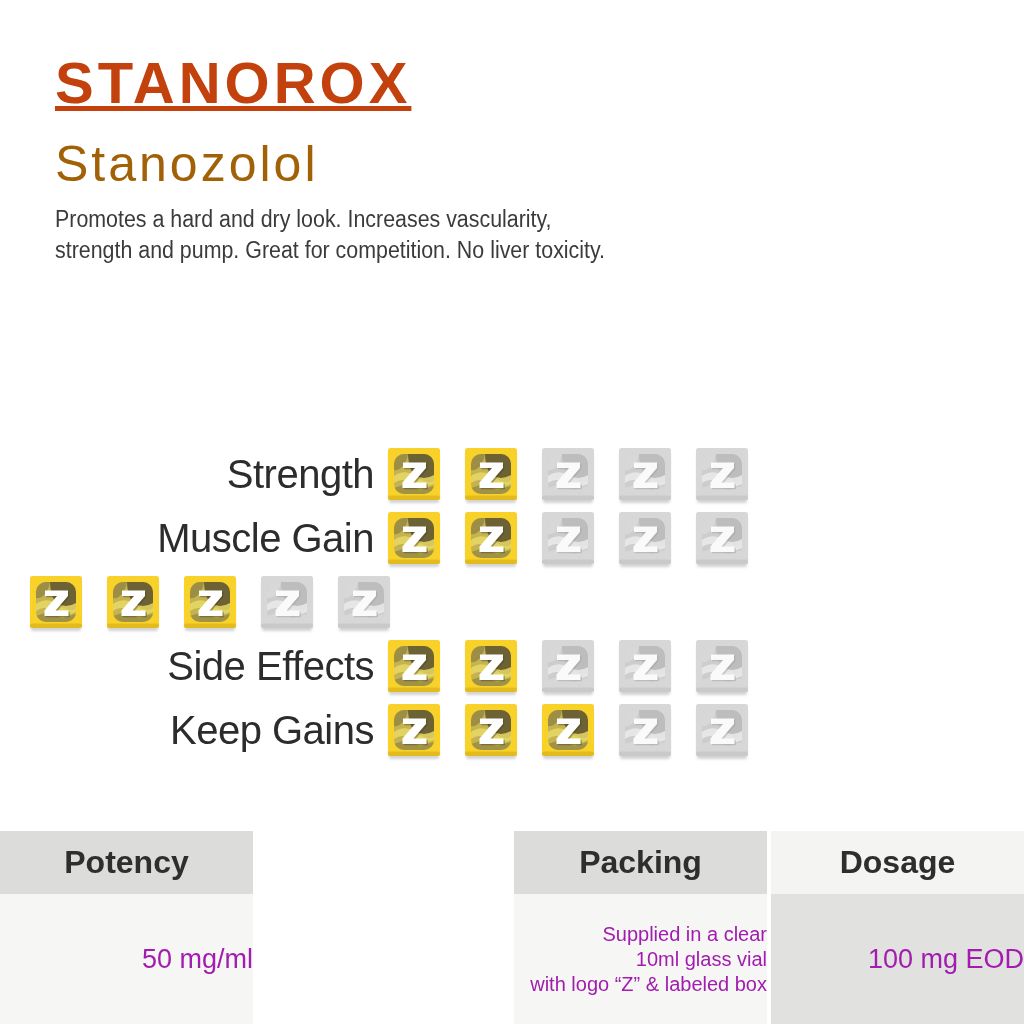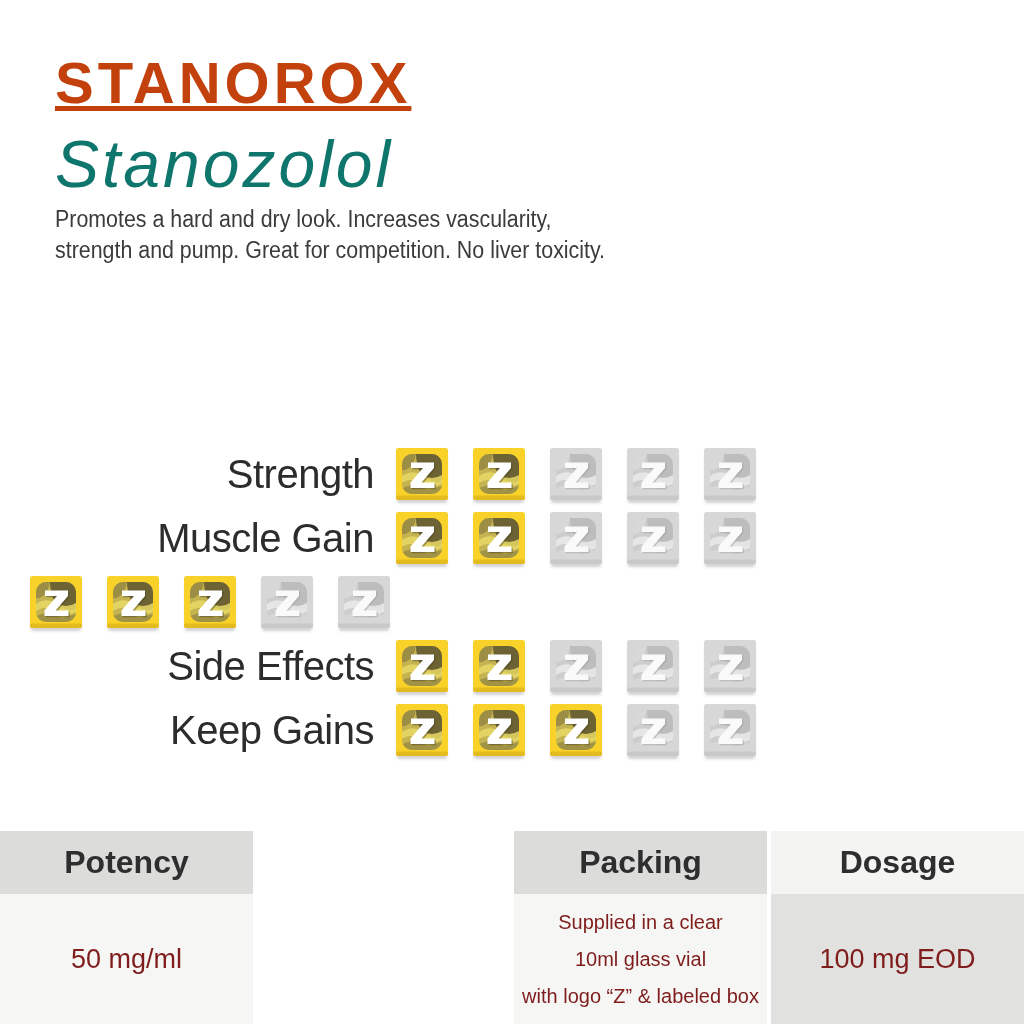--- a/index.html
+++ b/index.html
@@ -7,53 +7,53 @@
     position:relative;width:1024px;height:1024px;background:#ffffff;
     font-family:"Liberation Sans", sans-serif;overflow:hidden;
   }
   
   .brand-header{position:absolute;left:55px;top:0;}
   .title{
     margin:40px 0 0 0;font-size:58px;line-height:86px;font-weight:bold;
     color:#c2410c;letter-spacing:4px;text-decoration:underline;
   }
   .subtitle{
-    margin:12px 0 0 0;font-size:66px;line-height:52px;font-weight:normal;
-    color:#0f766e;letter-spacing:3px;font-style:italic;
+    margin:12px 0 0 0;font-size:50px;line-height:52px;font-weight:normal;
+    color:#a16207;letter-spacing:3px;
   }
   .description{
     margin:14px 0 0 0;font-size:23px;line-height:31px;color:#3b3b3b;
     transform:scaleX(0.93);transform-origin:left top;white-space:nowrap;
   }
   
   .ratings{position:absolute;left:30px;top:448px;}
   .rating-row{display:flex;align-items:center;height:52px;margin-bottom:12px;}
   .rating-label{
-    width:344px;text-align:right;padding-right:22px;font-size:40px;
+    width:344px;text-align:right;padding-right:14px;font-size:40px;
     color:#2c2c2c;letter-spacing:-0.5px;white-space:nowrap;
   }
   .rating-icons{display:flex;gap:25px;}
   .z-icon{
     width:52px;height:52px;display:block;border-radius:3px;
     box-shadow:0 4px 3px -1px rgba(0,0,0,0.18);
   }
   .z-icon svg{display:block;}
   
   .spec-table{
     position:absolute;left:0;top:831px;width:1024px;height:193px;
     display:flex;gap:4px;
   }
   .spec-col{flex:1;display:flex;flex-direction:column;}
   .spec-header{
     height:63px;display:flex;align-items:center;justify-content:center;
     font-weight:bold;font-size:32px;color:#2e2e2e;
   }
   .spec-value{
-    flex:1;display:flex;flex-direction:column;align-items:center;justify-content:center;
-    font-size:27px;color:#7f1d1d;text-align:center;line-height:34px;gap:12px;
+    flex:1;display:flex;flex-direction:column;align-items:flex-end;justify-content:center;
+    font-size:27px;color:#a21caf;text-align:center;line-height:34px;
   }
   .spec-value.multiline{font-size:20px;line-height:25px;}
   .spec-col:nth-child(odd)  .spec-header{background:#dcdcdb;}
   .spec-col:nth-child(odd)  .spec-value {background:#f6f6f5;}
   .spec-col:nth-child(even) .spec-header{background:#f4f4f3;}
   .spec-col:nth-child(even) .spec-value {background:#e1e1e0;}
 </style>
 </head>
 <body>
 

